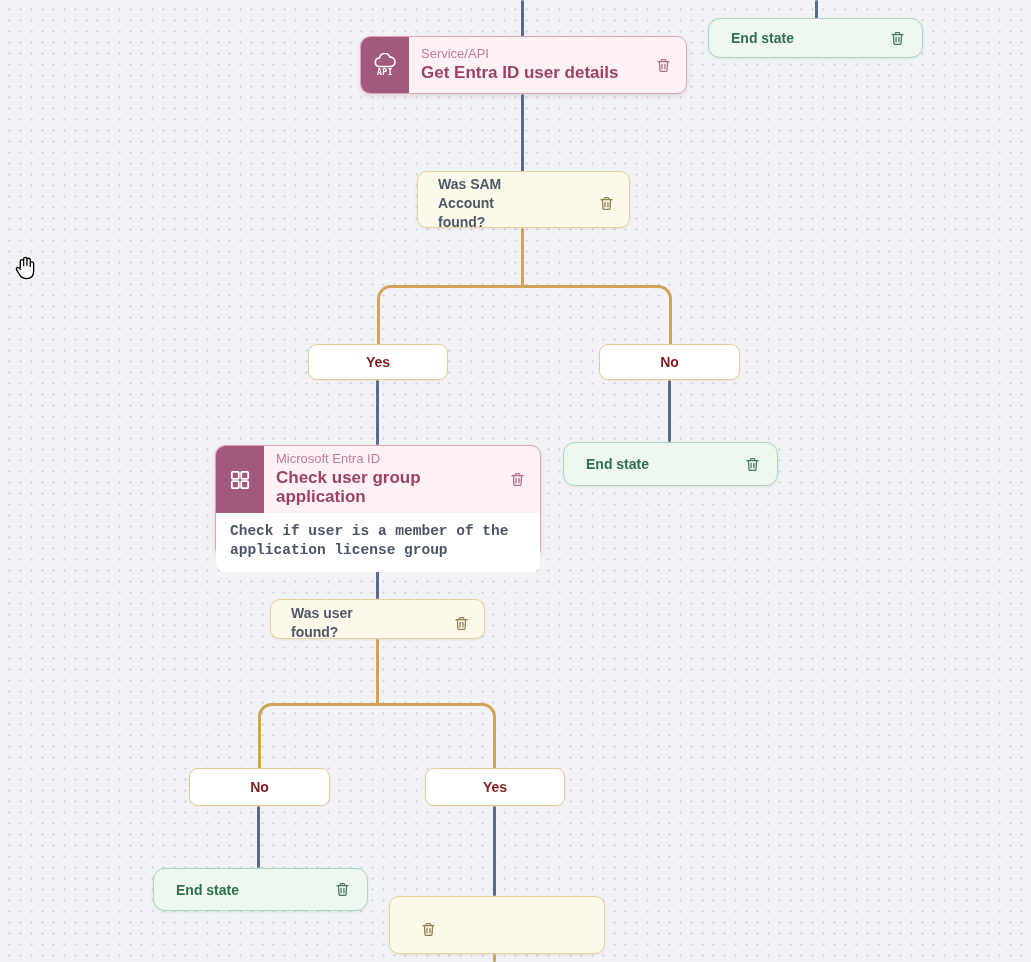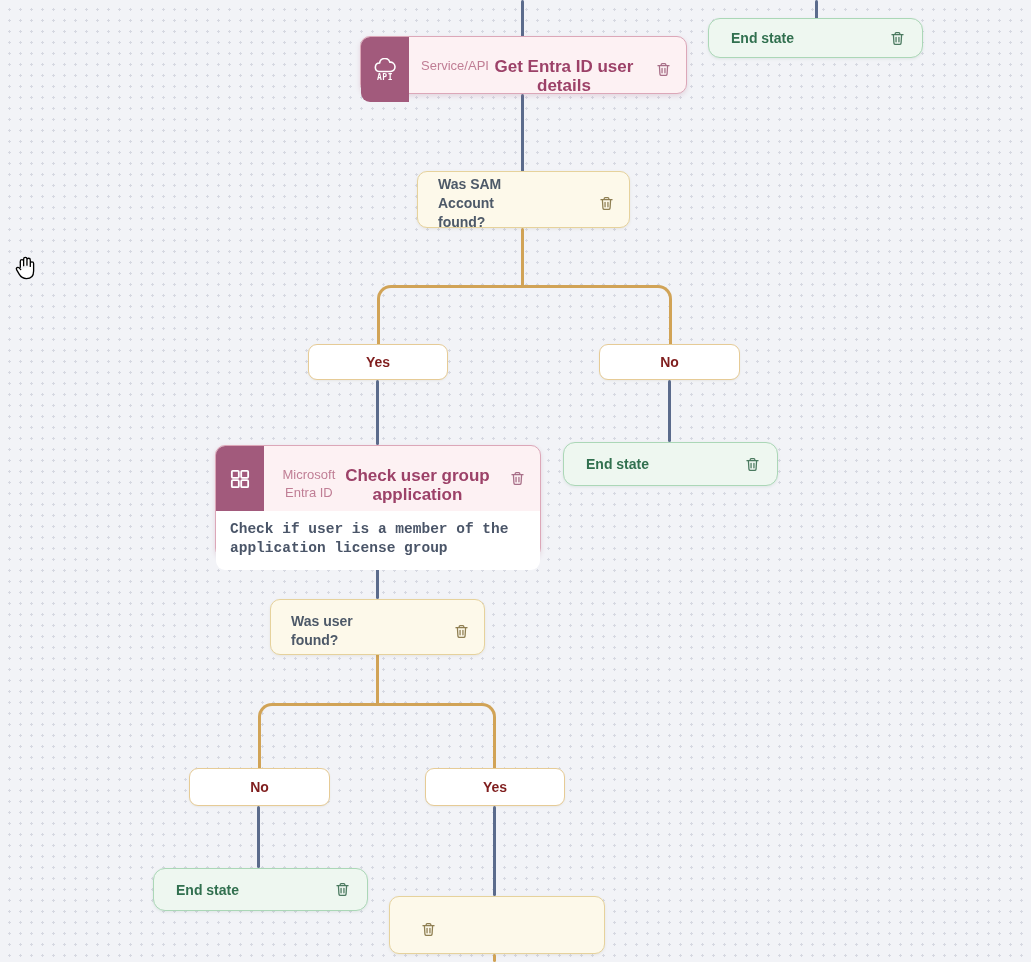--- a/index.html
+++ b/index.html
@@ -55,21 +55,21 @@
     border-radius: 9px 0 0 9px;
     display: flex; flex-direction: column; align-items: center; justify-content: center;
     color: #fff;
   }
   .icon-box.square-bottom { border-radius: 9px 0 0 0; }
   .api-text {
     font-family: "DejaVu Sans Mono", "Liberation Mono", monospace;
     font-size: 8px; font-weight: bold; letter-spacing: 0.5px;
     color: #fff; margin-top: -1px;
   }
-  .action-texts { flex: 1; display: flex; flex-direction: row; justify-content: center; padding: 20px 10px 7px 12px; min-width: 0; text-align: center; }
+  .action-texts { flex: 1; display: flex; flex-direction: column; justify-content: center; padding: 4px 10px 7px 12px; min-width: 0; }
   .action-category { font-size: 13px; color: #c07e95; line-height: 18px; }
   .action-title { font-size: 17px; font-weight: bold; color: #9c4168; line-height: 19px; }
   .action .trash { color: #a86f88; margin: 0 14px 0 6px; align-self: center; }
   .action-body {
     padding: 9px 14px 12px 14px;
     font-size: 14.5px; font-weight: 600; color: #4a5568; line-height: 19px;
     background: #ffffff; border-radius: 0 0 9px 9px; font-family: Liberation Mono, monospace;
   }
 
   
@@ -220,21 +220,21 @@
     <button class="trash">
       <svg width="17" height="17" viewBox="0 0 20 20" fill="none" stroke="currentColor" stroke-width="1.5" stroke-linecap="round" stroke-linejoin="round">
         <path d="M3.5 5.5h13"></path>
           <path d="M7.3 5.2V4.1c0-.6.5-1.1 1.1-1.1h3.2c.6 0 1.1.5 1.1 1.1v1.1"></path>
           <path d="M5.2 5.8l.6 9.6c.1.9.8 1.6 1.7 1.6h5c.9 0 1.6-.7 1.7-1.6l.6-9.6"></path>
           <path d="M8.3 8.6v5.3M11.7 8.6v5.3"></path>
       </svg>
     </button>
   </div>
 
-  <div class="node decision" style="left:270px; top:599px; width:215px; height:56px">
+  <div class="node decision" style="left:270px; top:599px; width:215px; height:40px">
     <span class="decision-label">Was user found?</span>
     <button class="trash">
       <svg width="17" height="17" viewBox="0 0 20 20" fill="none" stroke="currentColor" stroke-width="1.5" stroke-linecap="round" stroke-linejoin="round">
         <path d="M3.5 5.5h13"></path>
           <path d="M7.3 5.2V4.1c0-.6.5-1.1 1.1-1.1h3.2c.6 0 1.1.5 1.1 1.1v1.1"></path>
           <path d="M5.2 5.8l.6 9.6c.1.9.8 1.6 1.7 1.6h5c.9 0 1.6-.7 1.7-1.6l.6-9.6"></path>
           <path d="M8.3 8.6v5.3M11.7 8.6v5.3"></path>
       </svg>
     </button>
   </div>

